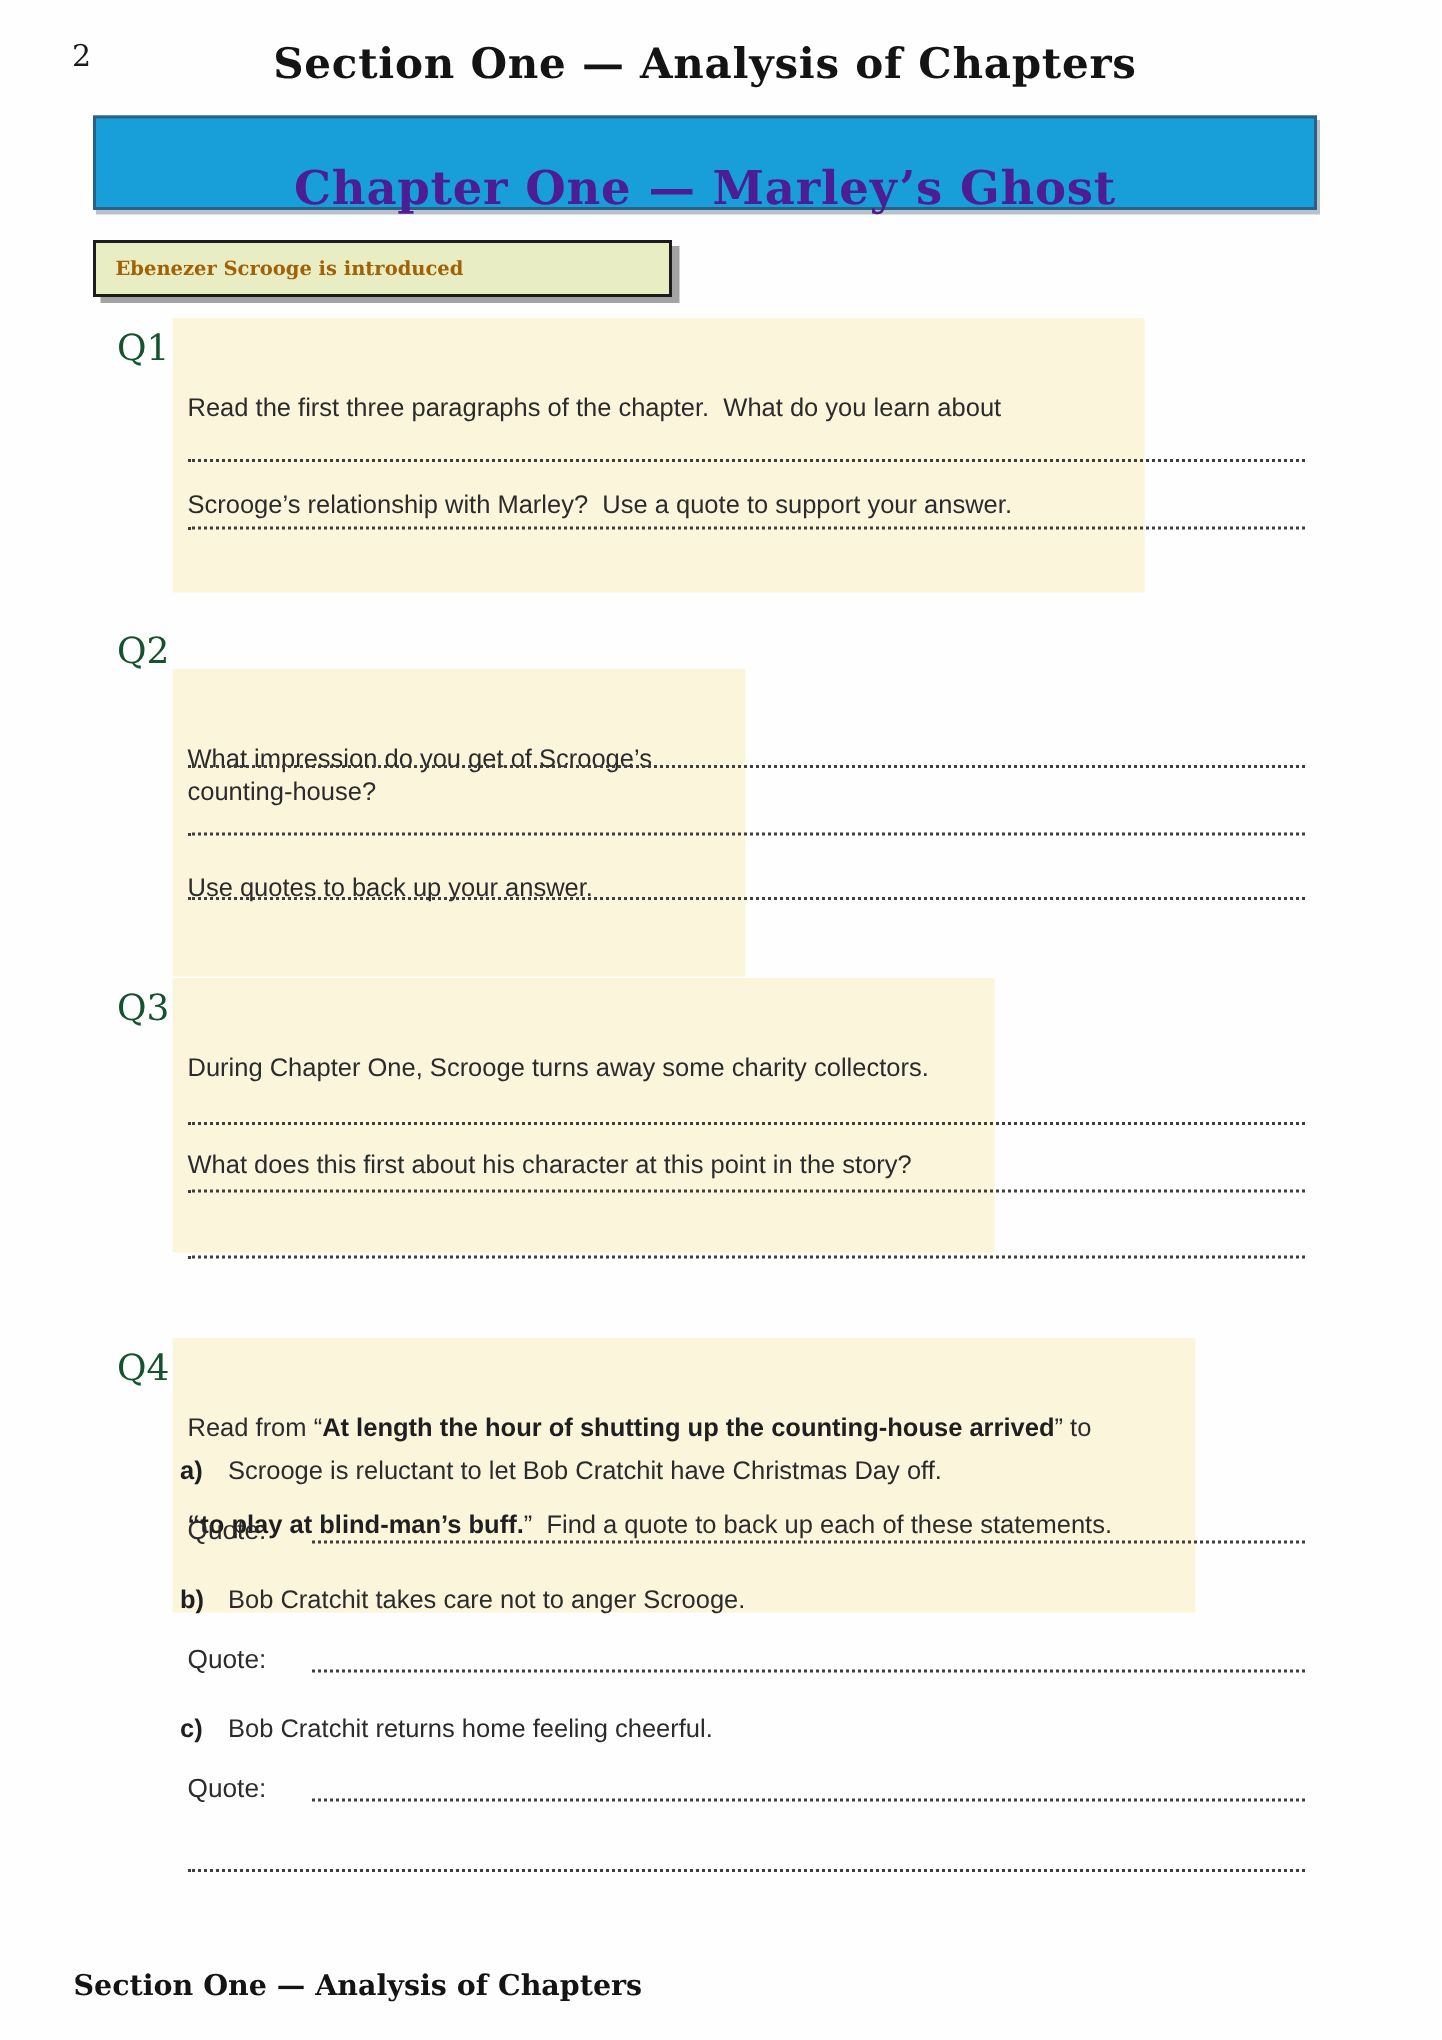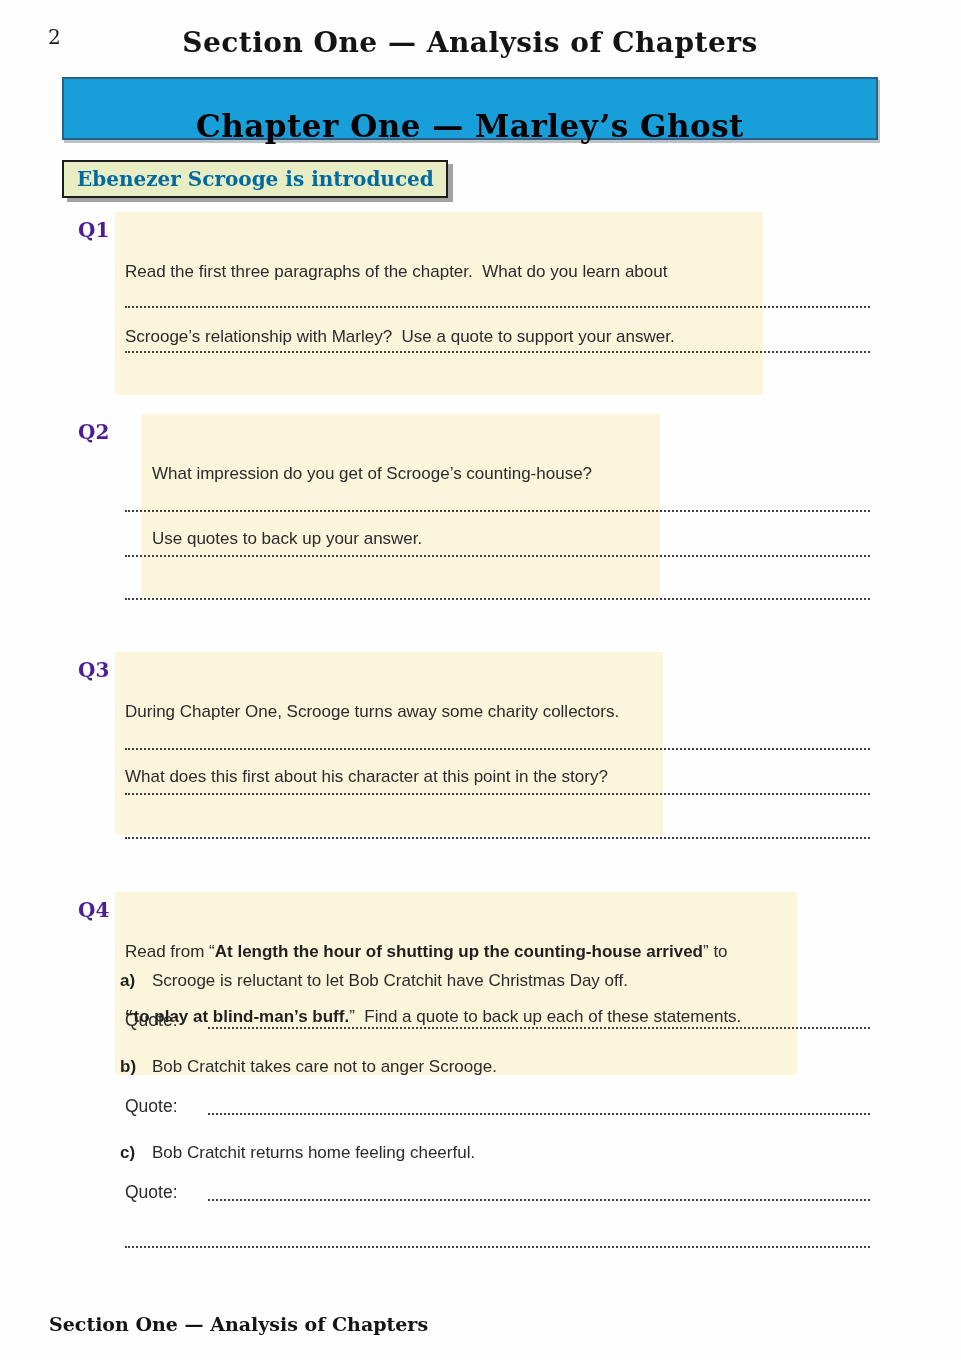--- a/index.html
+++ b/index.html
@@ -28,46 +28,46 @@
   }
   .chapter-banner {
     position: absolute; left: 62px; top: 77px; width: 816px; height: 63px;
     background: #189ed9;
     border: 2px solid #2c6187;
     box-shadow: 2px 3px 0 #b9c2c8;
     display: flex; align-items: center; justify-content: center;
   }
   .chapter-banner-title {
     font-family: "DejaVu Serif", serif;
-    font-weight: bold; font-size: 31px; color: #000000;
+    font-weight: bold; font-size: 31px; color: #4c1d95;
     letter-spacing: 0.5px;
     margin-top: 34px;
   }
   .topic-box {
     position: absolute; left: 62px; top: 160px; width: 386px; height: 38px;
     background: #e8edc3;
     border: 2px solid #1c1c1c;
     box-shadow: 5px 4px 0 #a3a3a3;
     display: flex; align-items: center;
     padding-left: 13px;
   }
   .topic-box-title {
     font-family: "DejaVu Serif", serif;
-    font-weight: bold; font-size: 20px; color: #0369a1;
+    font-weight: bold; font-size: 13px; color: #a16207;
   }
 
   .q-block {
     position: absolute; left: 78px;
     display: flex; align-items: flex-start;
   }
   .q-label {
     width: 37px; flex: 0 0 37px;
     padding-top: 6px;
     font-family: "DejaVu Serif", serif;
-    font-weight: bold; font-size: 20px; color: #4c1d95;
+    font-weight: normal; font-size: 24px; color: #14532d;
   }
   .q-highlight {
     background: #faf5db;
     padding: 6px 10px 5px 10px;
     font-size: 17px; line-height: 21.5px;
     white-space: pre-wrap;
     color: #2b2b2b;
   }
   .q-highlight b { font-weight: bold; color: #1f1f1f; }
 
@@ -120,23 +120,23 @@
   <div class="q-block" style="top:212px;">
     <span class="q-label">Q1</span>
     <div class="q-highlight" style="width:648px;">
       <div>Read the first three paragraphs of the chapter.  What do you learn about</div>
       <div>Scrooge’s relationship with Marley?  Use a quote to support your answer.</div>
     </div>
   </div>
   <div class="dotline" style="top:306px;"></div>
   <div class="dotline" style="top:351px;"></div>
 
-  <div class="q-block" style="top:414px;gap:27px;">
+  <div class="q-block" style="top:414px;">
     <span class="q-label">Q2</span>
-    <div class="q-highlight" style="width:518px;">
+    <div class="q-highlight" style="width:382px;margin-top:32px;">
       <div>What impression do you get of Scrooge’s counting-house?</div>
       <div>Use quotes to back up your answer.</div>
     </div>
   </div>
   <div class="dotline" style="top:510px;"></div>
   <div class="dotline" style="top:555px;"></div>
   <div class="dotline" style="top:598px;"></div>
 
   <div class="q-block" style="top:652px;">
     <span class="q-label">Q3</span>

